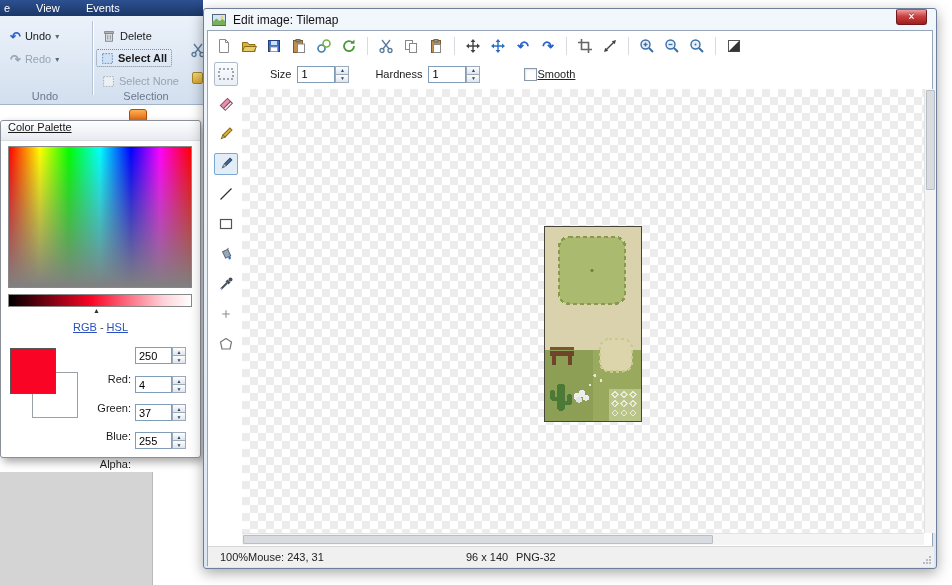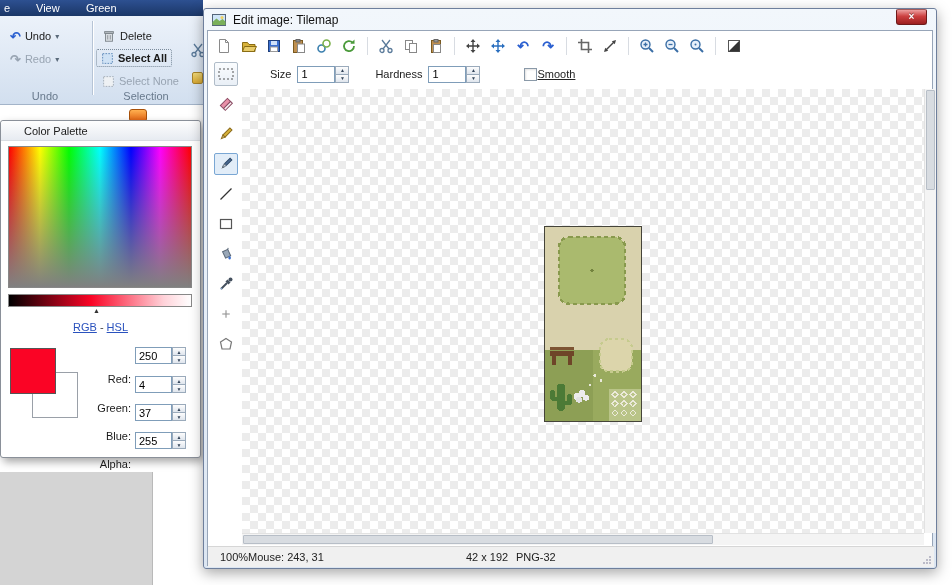--- a/index.html
+++ b/index.html
@@ -26,21 +26,21 @@
   .rb-sep { position:absolute; left:92px; top:5px; width:1px; height:74px;
     background:#b6c4d6; box-shadow:1px 0 0 #fff; }
   .group-label { position:absolute; bottom:2px; text-align:center; color:#68798c; font-size:11px; }
   .focus-dotted { border:1px dotted #7a8a9a; }
 
   
   .palette { left:0; top:120px; width:201px; height:338px; background:#fff;
     border:1px solid #8a9099; border-radius:3px; box-shadow:3px 4px 8px rgba(0,0,0,.35); z-index:5; }
   .palette-title { height:20px; background:linear-gradient(#fefefe,#e7ebf1);
     border-bottom:1px solid #d8dce1; border-radius:3px 3px 0 0;
-    display:flex; align-items:center; padding-left:23px; font-size:11px; }
+    display:flex; padding-left:7px; font-size:11px;text-decoration:underline; }
   .hue-box { position:absolute; left:7px; top:25px; width:184px; height:142px; border:1px solid #888;
     background-image:
       linear-gradient(to bottom, rgba(128,128,128,0) 0%, rgba(128,128,128,1) 100%),
       linear-gradient(to right,#f00 0%,#ff0 17%,#0f0 33%,#0ff 50%,#00f 67%,#f0f 83%,#f00 100%); }
   .shade-strip { position:absolute; left:7px; top:173px; width:184px; height:13px; border:1px solid #888;
     background:linear-gradient(to right,#000 0%,#fa0425 45%,#ffd2d9 85%,#fff 100%); }
   .shade-marker { position:absolute; left:92px; top:186px; font-size:7px; color:#333; }
   .links-row { position:absolute; left:0; top:200px; width:100%; text-align:center; font-size:11px; color:#444; }
   .link { color:#2a52be; text-decoration:underline; cursor:pointer;text-align:center; }
   .swatch { position:absolute; width:46px; height:46px; border:1px solid #9aa0a8; }
@@ -125,21 +125,21 @@
   .grip { position:absolute; right:2px; bottom:2px; }
 </style>
 </head>
 <body>
 
 <div class="screen">
 
   <div class="abs menubar">
     <span class="menu-item" style="left:4px">e</span>
     <span class="menu-item" style="left:36px">View</span>
-    <span class="menu-item" style="left:86px">Green</span>
+    <span class="menu-item" style="left:86px">Events</span>
   </div>
 
   <div class="abs ribbon">
     <div class="rb-btn" style="left:6px; top:11px;">
       <span class="glyph">↶</span>
       <span>Undo</span>
       <span class="caret">▾</span>
     </div>
     <div class="rb-btn disabled" style="left:6px; top:34px;">
       <span class="glyph">↷</span>
@@ -496,21 +496,21 @@
       <div class="vscroll">
         <div class="vthumb"></div>
       </div>
       <div class="hscroll">
         <div class="hthumb"></div>
       </div>
 
       <div class="statusbar">
         <span class="st-zoom">100%</span>
         <span class="st-mouse">Mouse: 243, 31</span>
-        <span class="st-size">42 x 192</span>
+        <span class="st-size">96 x 140</span>
         <span class="st-format">PNG-32</span>
         <svg class="grip" width="10" height="10" viewBox="0 0 10 10">
             <circle cx="8" cy="2" r="1" fill="#aab"></circle>
             <circle cx="8" cy="5" r="1" fill="#aab"></circle>
             <circle cx="5" cy="5" r="1" fill="#aab"></circle>
             <circle cx="8" cy="8" r="1" fill="#aab"></circle>
             <circle cx="5" cy="8" r="1" fill="#aab"></circle>
             <circle cx="2" cy="8" r="1" fill="#aab"></circle>
           </svg>
       </div>

